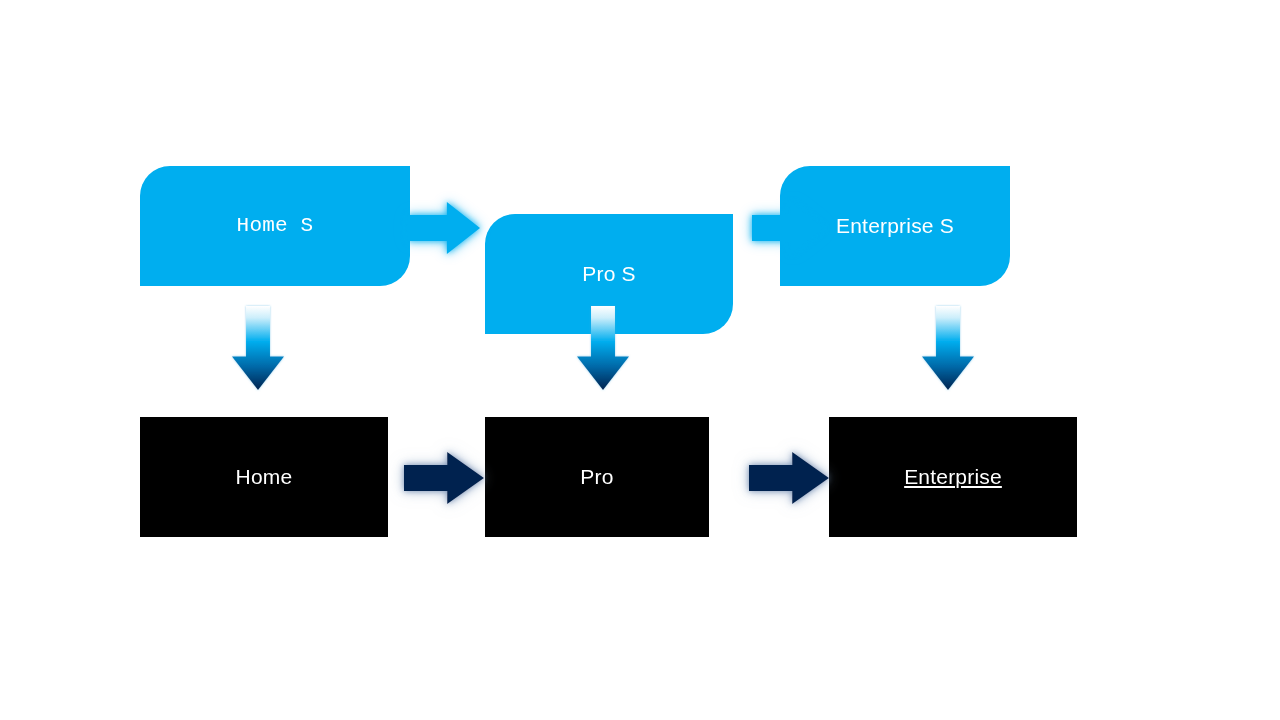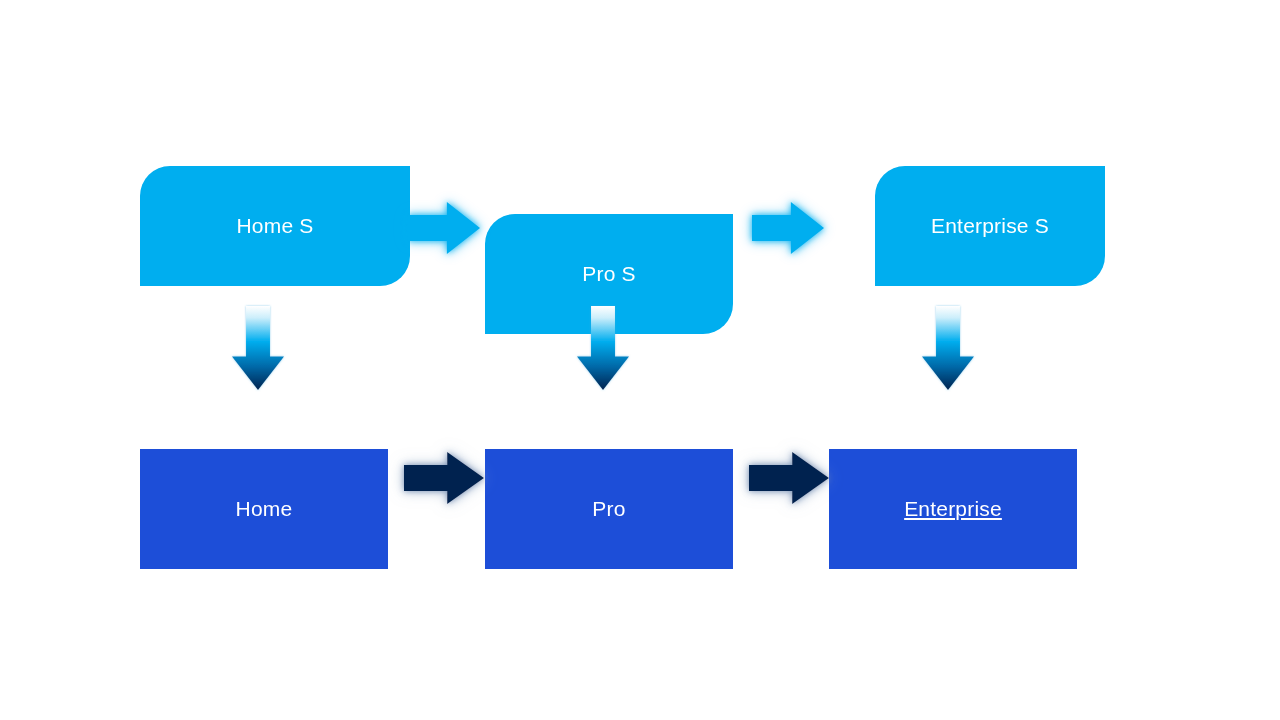--- a/index.html
+++ b/index.html
@@ -40,23 +40,22 @@
   }
 
   
   .node.stage {
     background: #00AEEF;
     border-radius: 30px 0 30px 0;
   }
 
   
   .node.plan {
-    background: #1d4ed8;
+    background: #000000;
     border-radius: 0;
-    margin-top: 32px;
   }
 
   
   .arrow {
     position: absolute;
   }
   .arrow svg {
     display: block;
     width: 100%;
     height: 100%;
@@ -82,43 +81,43 @@
     </filter>
     <filter id="glowDark" x="-60%" y="-60%" width="220%" height="220%">
       <feDropShadow dx="0" dy="0" stdDeviation="3.2" flood-color="#5C7AA6" flood-opacity="0.8"></feDropShadow>
       <feDropShadow dx="0" dy="0" stdDeviation="6.5" flood-color="#8FA6C4" flood-opacity="0.5"></feDropShadow>
     </filter>
     <filter id="glowDown" x="-60%" y="-60%" width="220%" height="220%">
       <feDropShadow dx="0" dy="0" stdDeviation="1.2" flood-color="#3FA9DF" flood-opacity="0.55"></feDropShadow>
     </filter>
   </defs>
     </svg>
-    <div class="node stage" style="left: 140px; top: 166px; width: 270px; height: 120px;">
+    <div class="node stage" style="left: 140px; top: 166px; width: 270px; height: 120px; font-family: Liberation Mono, monospace;">
       <span>Home S</span>
     </div>
     <div class="node stage" style="left: 485px; top: 166px; width: 248px; height: 120px; margin-top: 48px;">
       <span>Pro S</span>
     </div>
-    <div class="node stage" style="left: 875px; top: 166px; width: 230px; height: 120px;">
+    <div class="node stage" style="left: 780px; top: 166px; width: 230px; height: 120px;">
       <span>Enterprise S</span>
     </div>
     <div class="arrow" style="left: 408px; top: 202px; width: 72px; height: 52px;">
       <svg viewBox="0 0 72 52" xmlns="http://www.w3.org/2000/svg">
          <path d="M0,13 L38.879999999999995,13 L38.879999999999995,0 L72,26 L38.879999999999995,52 L38.879999999999995,39 L0,39 Z" fill="#00AEEF" filter="url(#glowLight)"></path>
        </svg>
     </div>
     <div class="arrow" style="left: 752px; top: 202px; width: 72px; height: 52px;">
       <svg viewBox="0 0 72 52" xmlns="http://www.w3.org/2000/svg">
          <path d="M0,13 L38.879999999999995,13 L38.879999999999995,0 L72,26 L38.879999999999995,52 L38.879999999999995,39 L0,39 Z" fill="#00AEEF" filter="url(#glowLight)"></path>
        </svg>
     </div>
     <div class="node plan" style="left: 140px; top: 417px; width: 248px; height: 120px;">
       <span>Home</span>
     </div>
-    <div class="node plan" style="left: 485px; top: 417px; width: 248px; height: 120px;">
+    <div class="node plan" style="left: 485px; top: 417px; width: 224px; height: 120px;">
       <span>Pro</span>
     </div>
     <div class="node plan" style="left: 829px; top: 417px; width: 248px; height: 120px; text-decoration: underline;">
       <span>Enterprise</span>
     </div>
     <div class="arrow" style="left: 404px; top: 452px; width: 80px; height: 52px;">
       <svg viewBox="0 0 80 52" xmlns="http://www.w3.org/2000/svg">
          <path d="M0,13 L43.199999999999996,13 L43.199999999999996,0 L80,26 L43.199999999999996,52 L43.199999999999996,39 L0,39 Z" fill="#062350" filter="url(#glowDark)"></path>
        </svg>
     </div>

